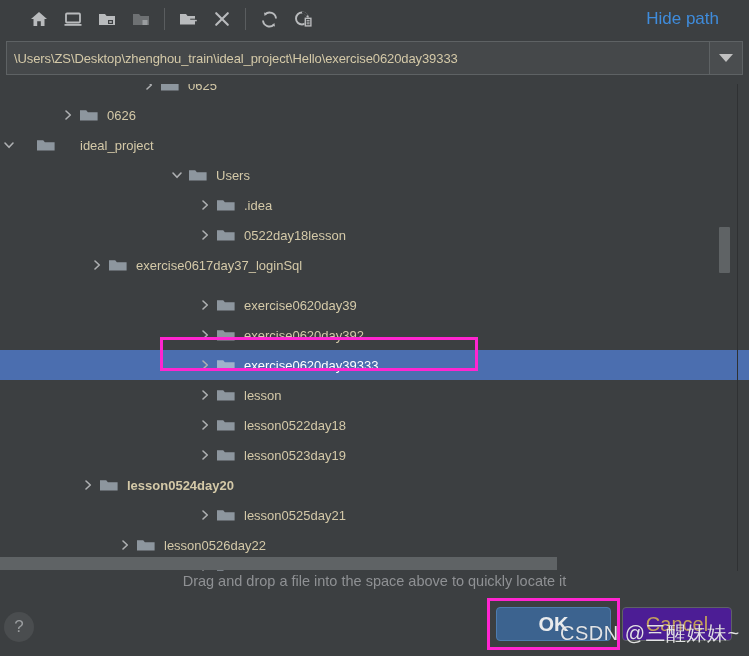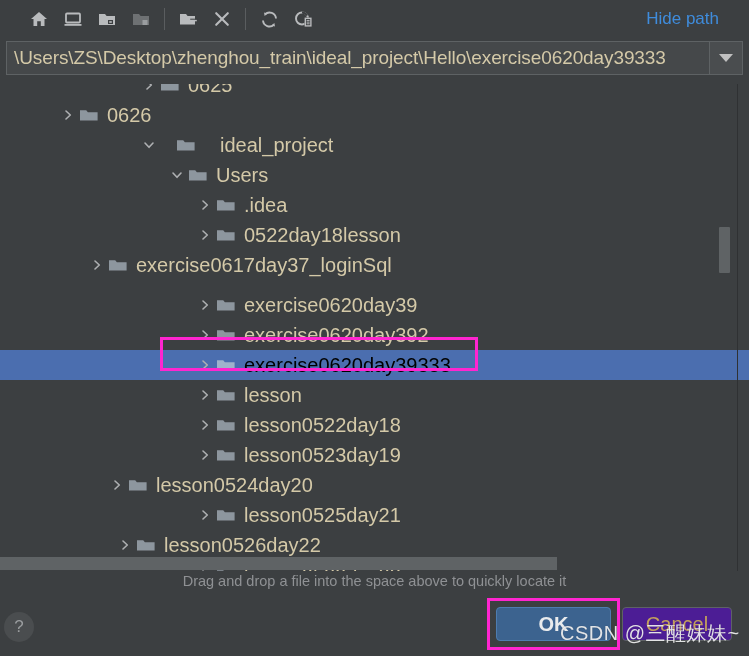--- a/index.html
+++ b/index.html
@@ -56,21 +56,21 @@
     height: 34px;
     background: #45484a;
     border: 1px solid #5e6264;
     border-right: none;
     display: flex; align-items: center;
     padding: 0 7px;
     overflow: hidden;
   }
   .path-text {
     color: #d4c9a8;
-    font-size: 19px;
+    font-size: 13px;
     white-space: nowrap;
     letter-spacing: -0.1px;
   }
   .path-drop {
     width: 34px; height: 34px;
     background: #4a4d4f;
     border: 1px solid #5e6264;
     display: flex; align-items: center; justify-content: center;
     cursor: pointer;
   }
@@ -106,26 +106,26 @@
     flex: 0 0 auto;
   }
   .arrow svg { display: block; }
   .folder {
     width: 22px; height: 30px;
     display: flex; align-items: center; justify-content: flex-start;
     flex: 0 0 auto;
     margin-left: 2px;
   }
   .label {
-    font-size: 20px;
+    font-size: 13px;
     color: #d4c9a8;
     margin-left: 6px;
     line-height: 1;
   }
-  .row.selected .label { color: #000000; }
+  .row.selected .label { color: #ffffff; }
 
   
   .hl-box {
     position: absolute;
     border: 3px solid #ff25d0;
     pointer-events: none;
   }
   #hl-tree {
     left: 160px; top: 337px; width: 318px; height: 34px;
   }
@@ -349,21 +349,21 @@
               <path d="M5 3 L9.3 7 L5 11" fill="none" stroke="#aeb0b2" stroke-width="1.6" stroke-linecap="round" stroke-linejoin="round"></path>
             </svg>
           </span>
           <span class="folder">
             <svg width="20" height="16" viewBox="0 0 20 16">
               <path d="M1 3.2 H7.2 L8.9 5.3 H18.6 V13.6 H1 Z" fill="#8d969e"></path>
             </svg>
           </span>
           <span class="label">0626</span>
         </div>
-        <div class="row" style="padding-left: 140px; gap: 16px;">
+        <div class="row" style=" gap: 16px;">
           <span class="arrow">
             <svg width="14" height="14" viewBox="0 0 14 14">
               <path d="M3 5 L7 9.3 L11 5" fill="none" stroke="#aeb0b2" stroke-width="1.6" stroke-linecap="round" stroke-linejoin="round"></path>
             </svg>
           </span>
           <span class="folder">
             <svg width="20" height="16" viewBox="0 0 20 16">
               <path d="M1 3.2 H7.2 L8.9 5.3 H18.6 V13.6 H1 Z" fill="#8d969e"></path>
             </svg>
           </span>
@@ -492,21 +492,21 @@
               <path d="M5 3 L9.3 7 L5 11" fill="none" stroke="#aeb0b2" stroke-width="1.6" stroke-linecap="round" stroke-linejoin="round"></path>
             </svg>
           </span>
           <span class="folder">
             <svg width="20" height="16" viewBox="0 0 20 16">
               <path d="M1 3.2 H7.2 L8.9 5.3 H18.6 V13.6 H1 Z" fill="#8d969e"></path>
             </svg>
           </span>
           <span class="label">lesson0523day19</span>
         </div>
-        <div class="row" style="padding-left: 108px;">
+        <div class="row" style="padding-left: 79px; font-weight: bold;">
           <span class="arrow">
             <svg width="14" height="14" viewBox="0 0 14 14">
               <path d="M5 3 L9.3 7 L5 11" fill="none" stroke="#aeb0b2" stroke-width="1.6" stroke-linecap="round" stroke-linejoin="round"></path>
             </svg>
           </span>
           <span class="folder">
             <svg width="20" height="16" viewBox="0 0 20 16">
               <path d="M1 3.2 H7.2 L8.9 5.3 H18.6 V13.6 H1 Z" fill="#8d969e"></path>
             </svg>
           </span>

